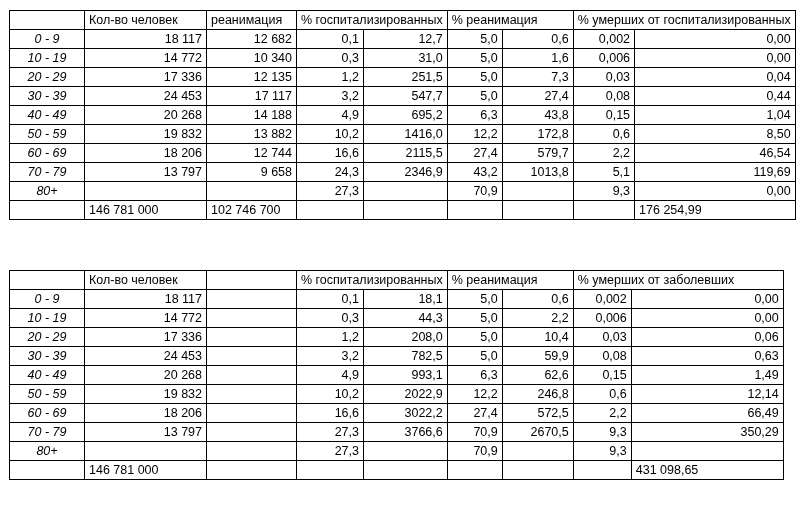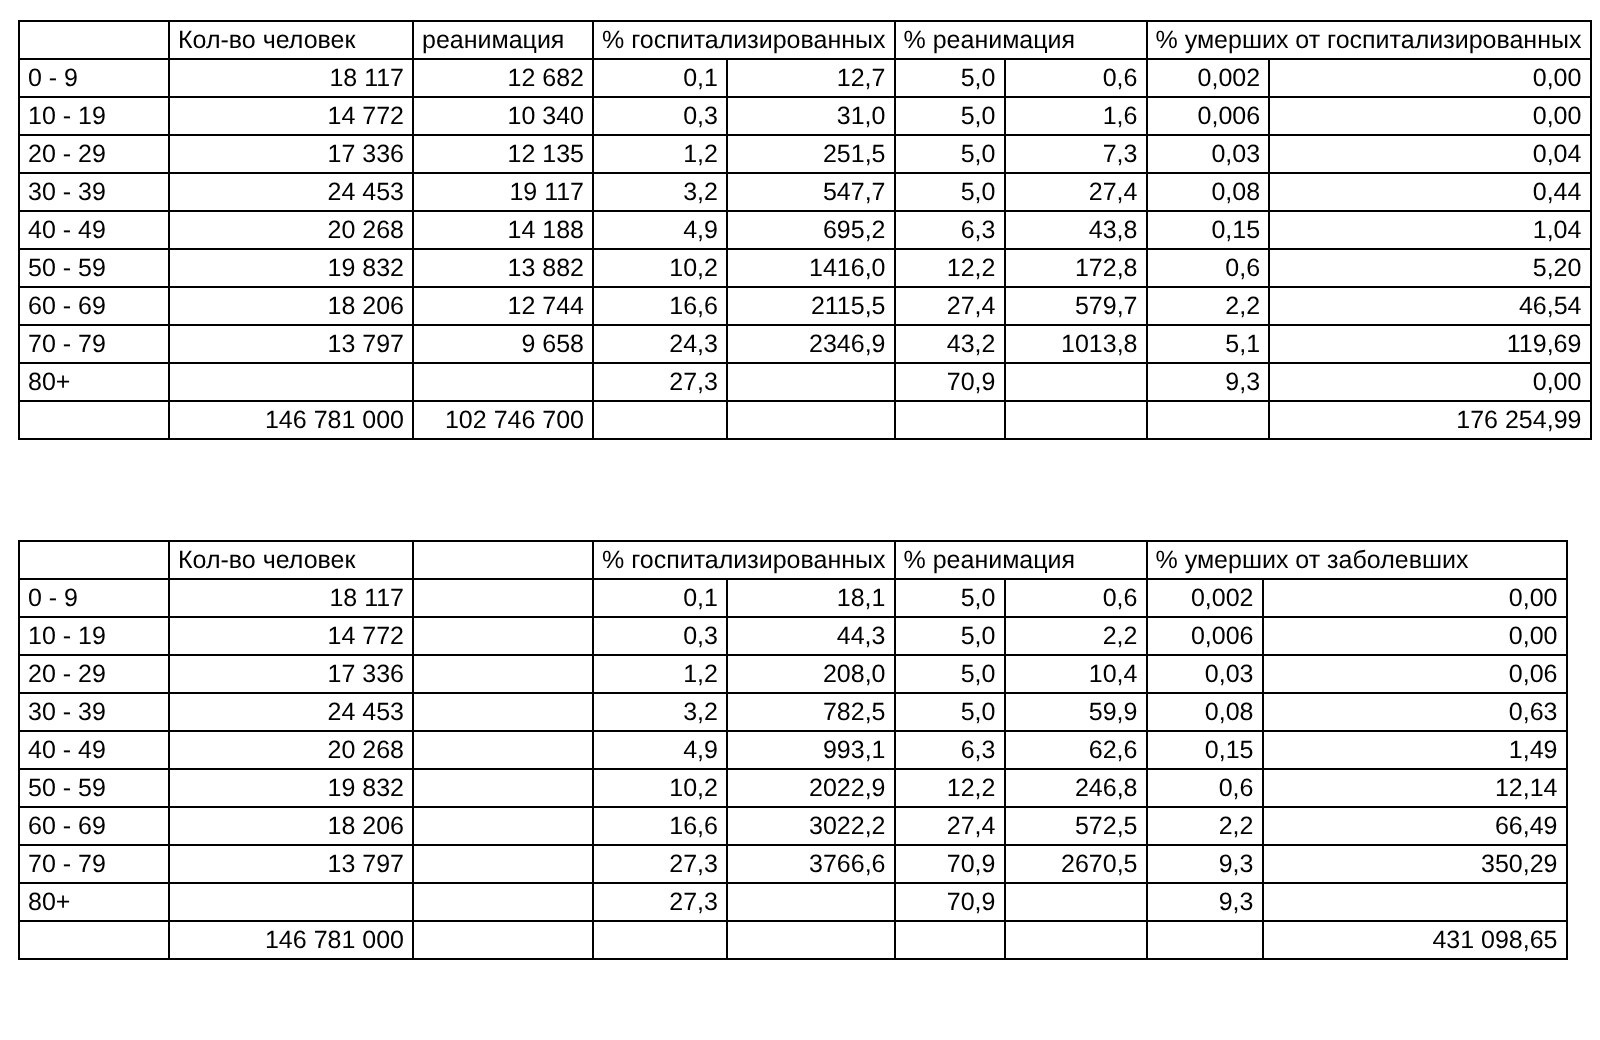--- a/index.html
+++ b/index.html
@@ -39,28 +39,28 @@
   }
   td.blank, th.blank {
     border: none;
     background: transparent;
   }
   .hdr {
     text-align: left;
     font-size: 12.5px;
   }
   .label {
-    text-align: left;
+    text-align: center;
+    font-style: italic;
   }
   .num {
     text-align: right;
   }
   .tot {
     font-weight: bold;
-    text-align: right;
   }
   .block1 {
     position: absolute;
     left: 9px;
     top: 10px;
   }
   .block2 {
     position: absolute;
     left: 9px;
     top: 270px;
@@ -133,21 +133,21 @@
         <td class="num">1,2</td>
         <td class="num">251,5</td>
         <td class="num">5,0</td>
         <td class="num">7,3</td>
         <td class="num">0,03</td>
         <td class="num">0,04</td>
       </tr>
       <tr>
         <td class="label">30 - 39</td>
         <td class="num">24 453</td>
-        <td class="num">19 117</td>
+        <td class="num">17 117</td>
         <td class="num">3,2</td>
         <td class="num">547,7</td>
         <td class="num">5,0</td>
         <td class="num">27,4</td>
         <td class="num">0,08</td>
         <td class="num">0,44</td>
       </tr>
       <tr>
         <td class="label">40 - 49</td>
         <td class="num">20 268</td>
@@ -161,21 +161,21 @@
       </tr>
       <tr>
         <td class="label">50 - 59</td>
         <td class="num">19 832</td>
         <td class="num">13 882</td>
         <td class="num">10,2</td>
         <td class="num">1416,0</td>
         <td class="num">12,2</td>
         <td class="num">172,8</td>
         <td class="num">0,6</td>
-        <td class="num">5,20</td>
+        <td class="num">8,50</td>
       </tr>
       <tr>
         <td class="label">60 - 69</td>
         <td class="num">18 206</td>
         <td class="num">12 744</td>
         <td class="num">16,6</td>
         <td class="num">2115,5</td>
         <td class="num">27,4</td>
         <td class="num">579,7</td>
         <td class="num">2,2</td>

